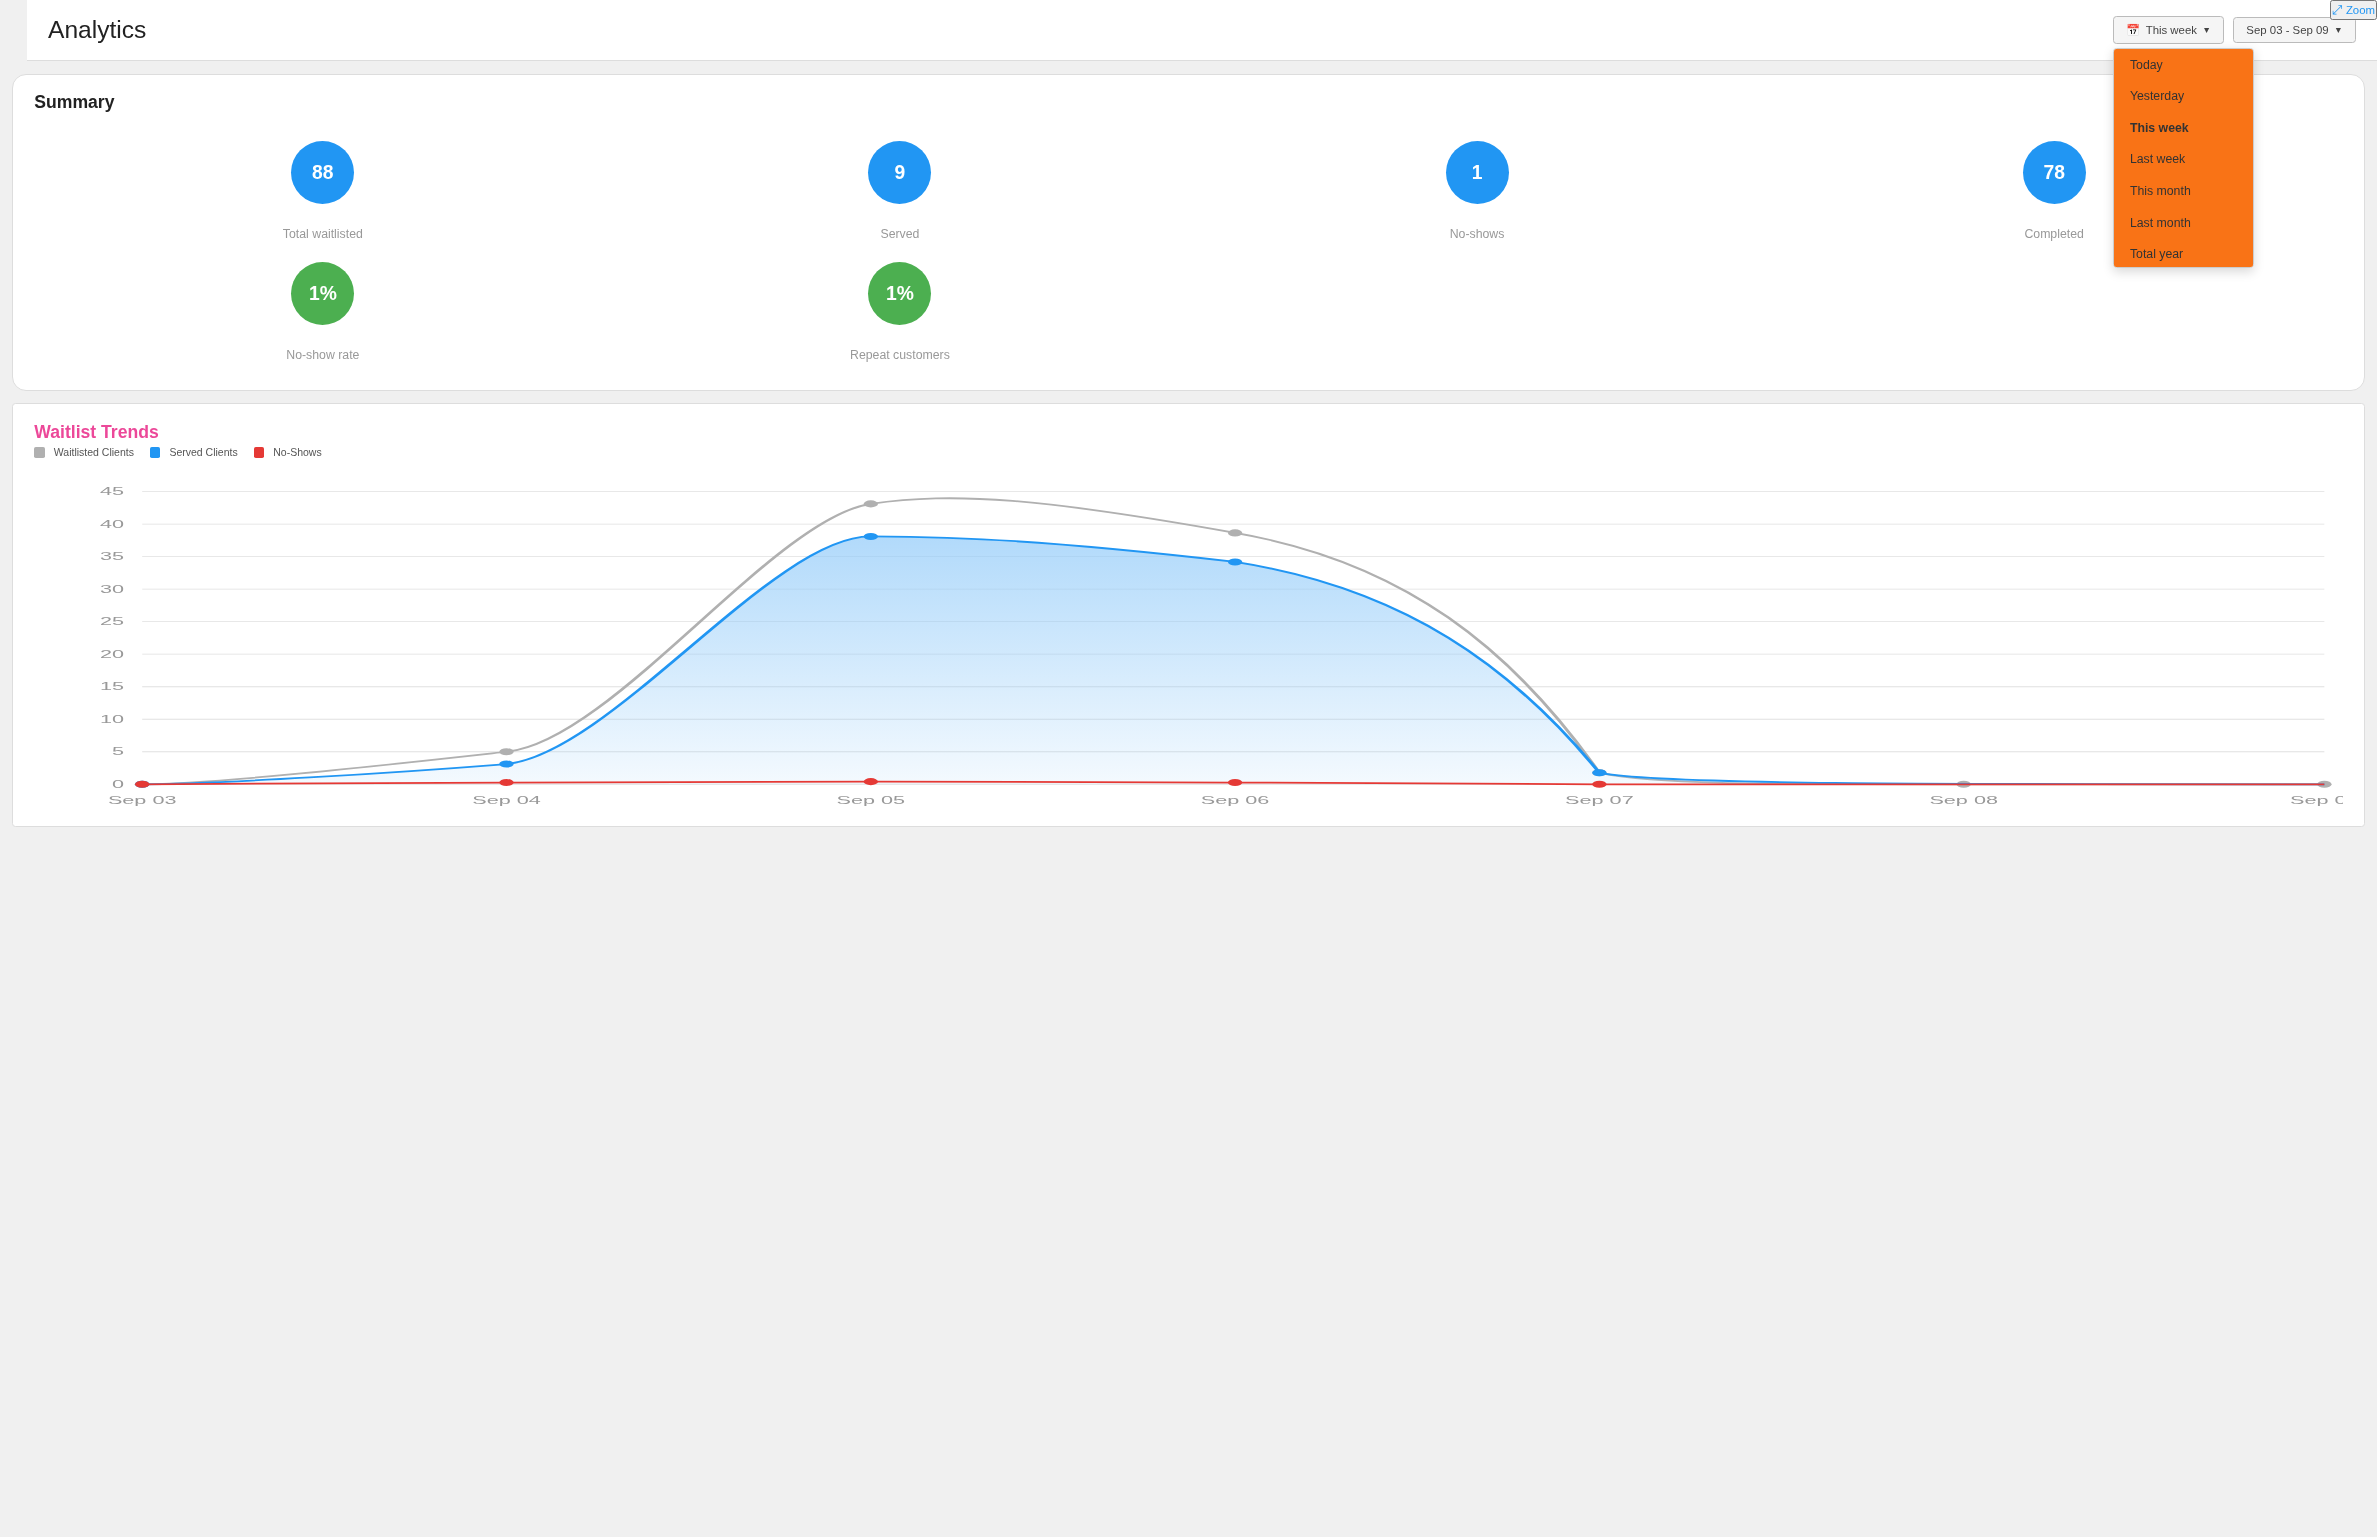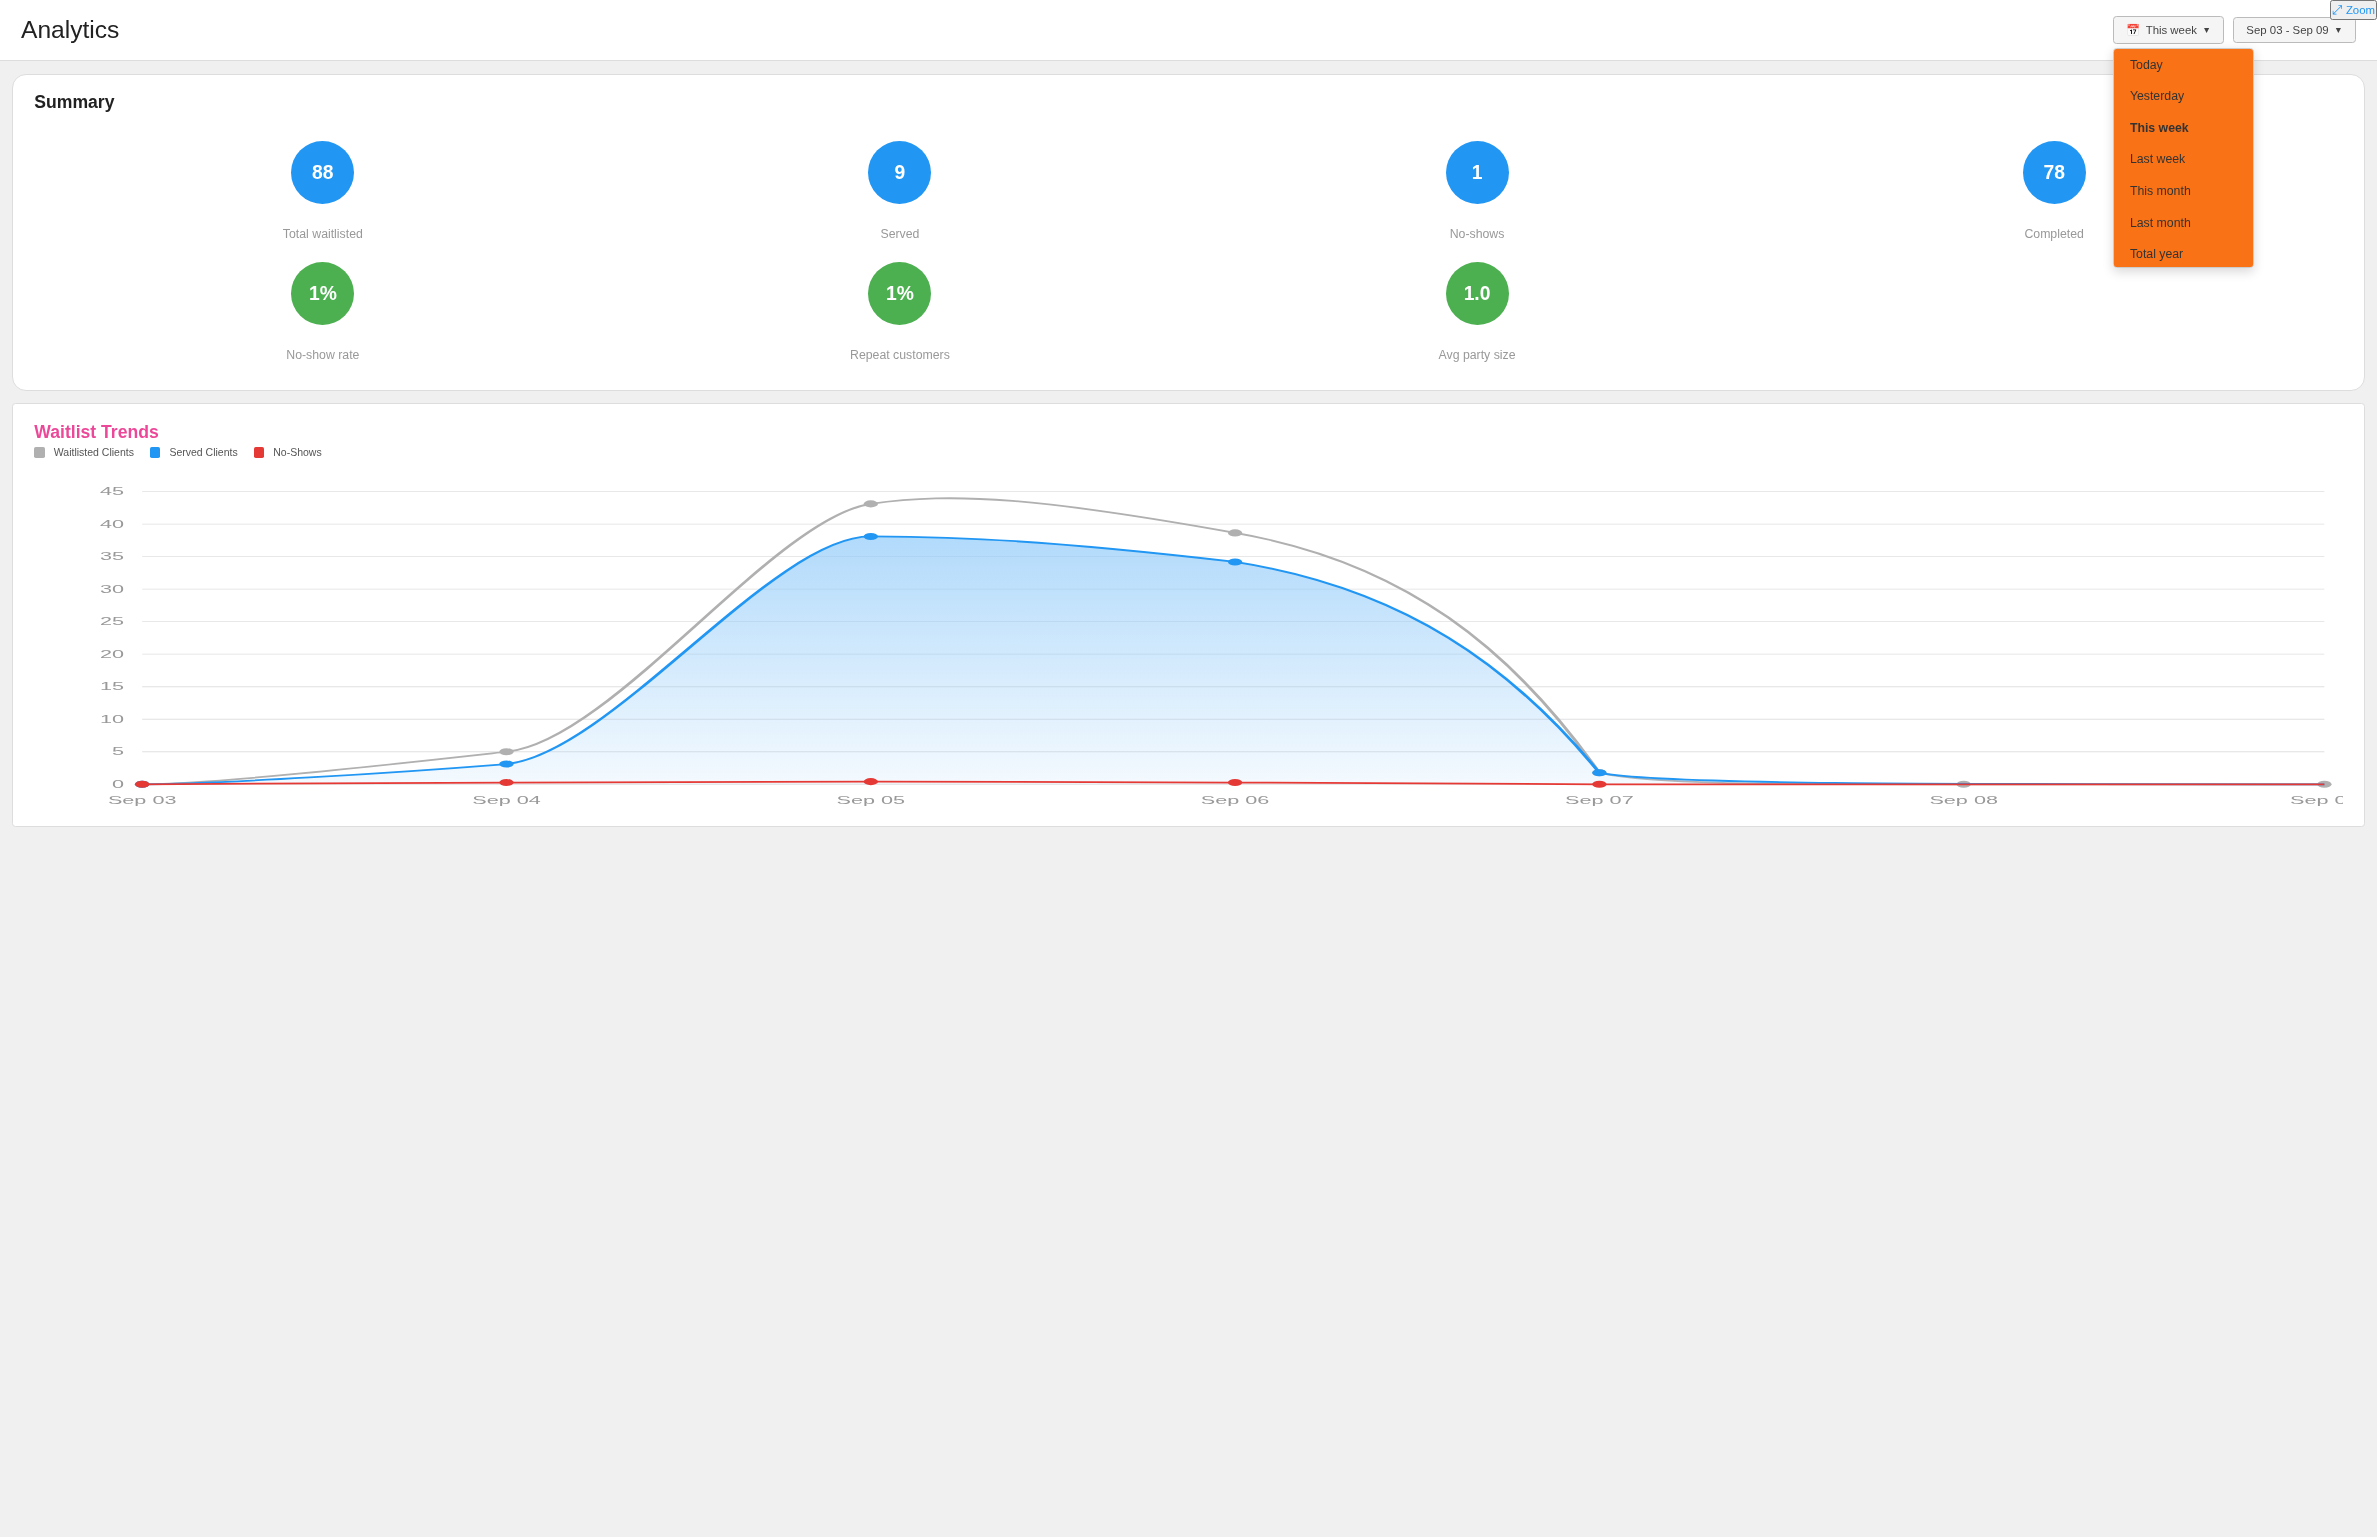--- a/index.html
+++ b/index.html
@@ -12,20 +12,21 @@
 
     
     .header {
       background: #fff;
       padding: 16px 21px;
       display: flex;
       align-items: flex-end;
       justify-content: space-between;
       border-bottom: 0.9px solid #ddd;
       position: relative;
+      margin-left: 27px;
     }
     .header-title {
       font-size: 24.6px;
       font-weight: 400;
       color: #222;
     }
     .header-controls {
       display: flex;
       gap: 8.8px;
       align-items: center;
@@ -243,24 +244,20 @@
   </div>
   <div class="metrics-grid">
 
     <div class="metric-cell">
       <div class="circle circle-green">1%</div>
       <div class="metric-label">No-show rate</div>
     </div>
     <div class="metric-cell">
       <div class="circle circle-green">1%</div>
       <div class="metric-label">Repeat customers</div>
-    </div>
-    <div class="metric-cell">
-      <div class="circle circle-green">1.0</div>
-      <div class="metric-label">Avg party size</div>
     </div>
   </div>
 </div>
 
 <div class="trends-card">
   <div class="trends-title">Waitlist Trends</div>
 
   <div style="display:flex; justify-content:space-between; align-items:center; margin-bottom:7px;">
     <div class="legend">
       <div class="legend-item">

